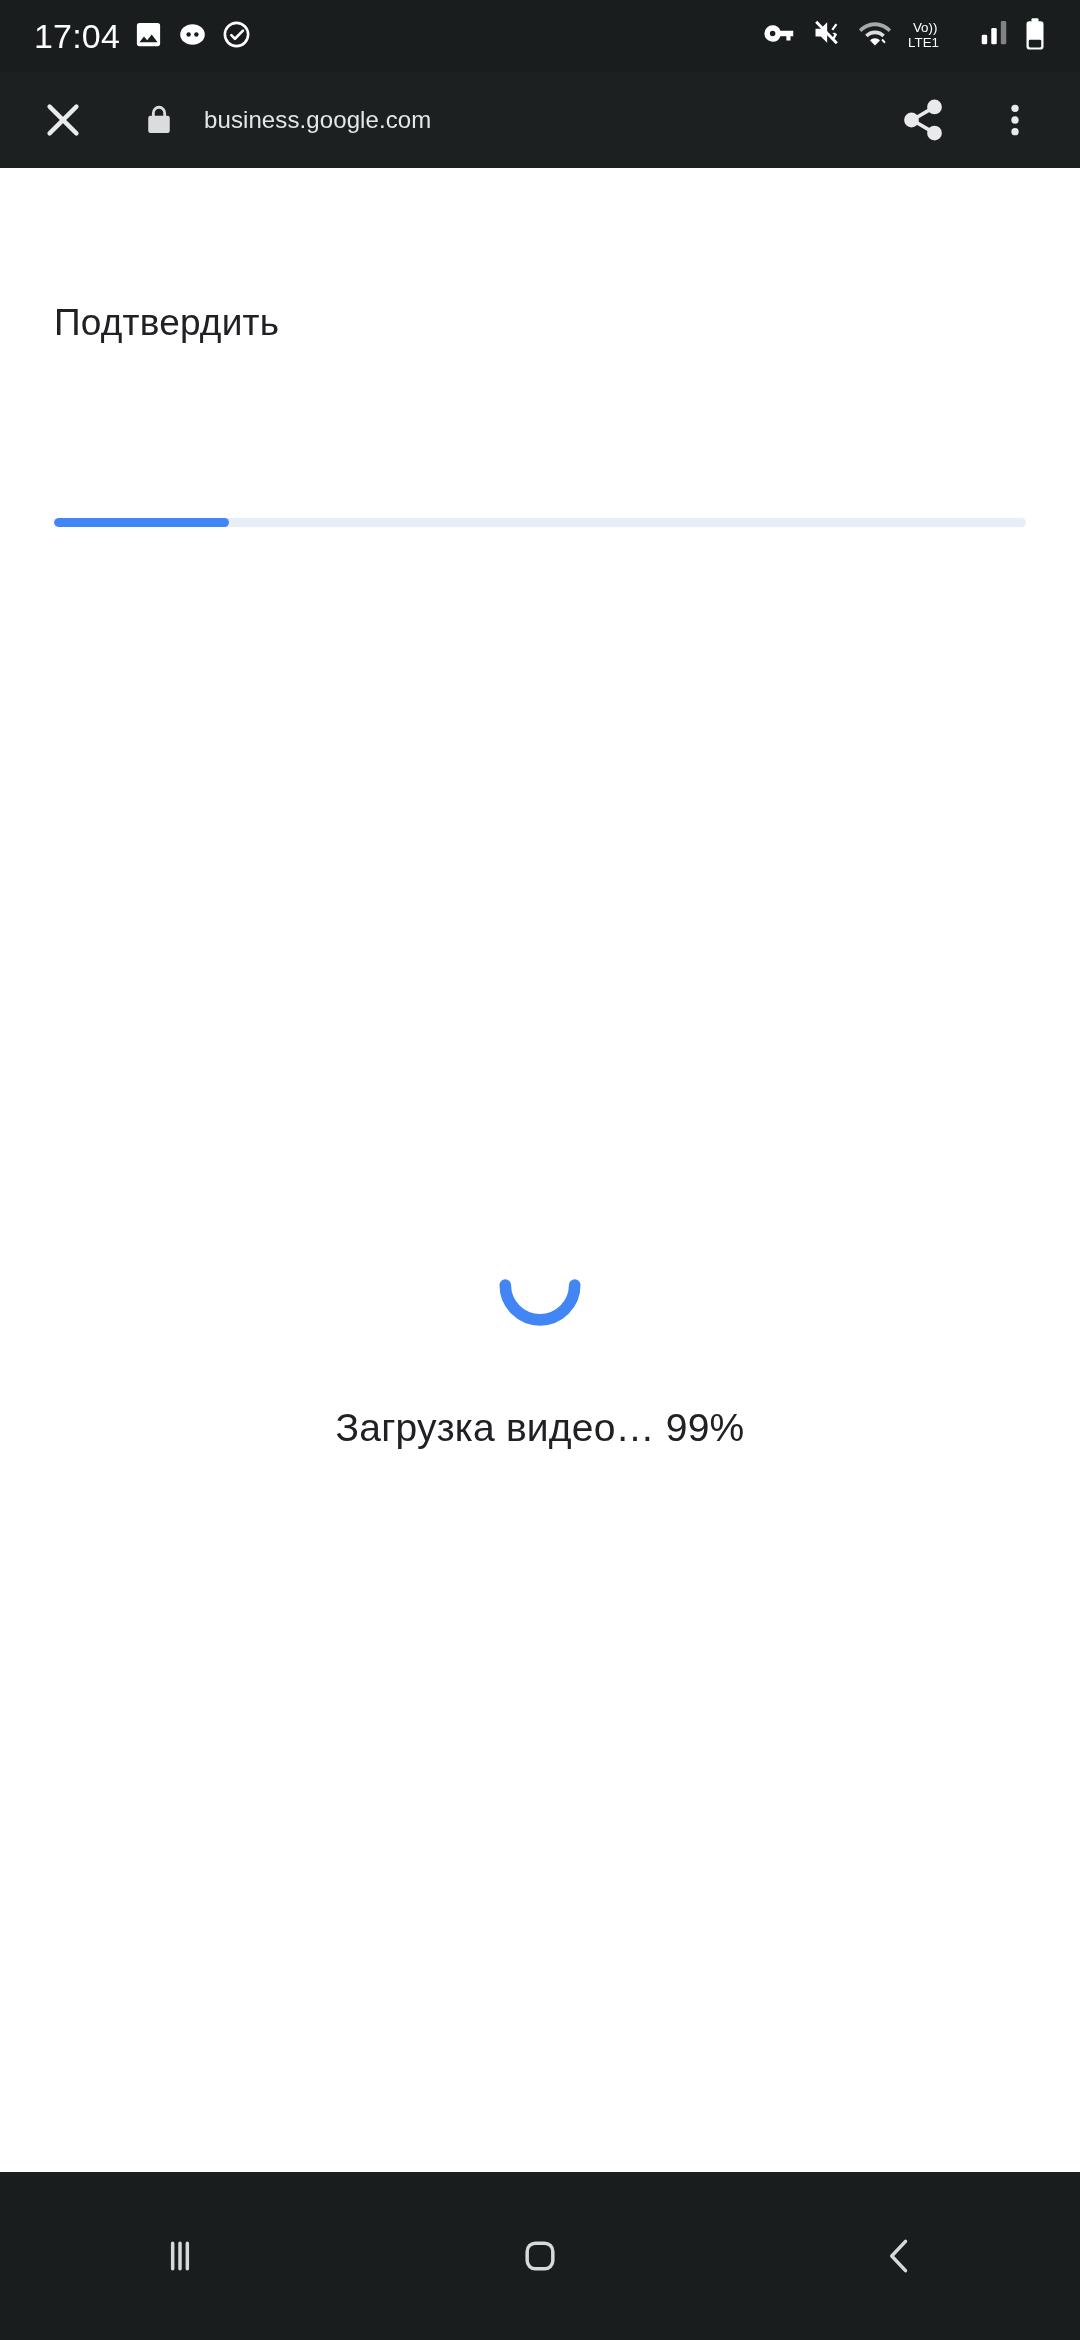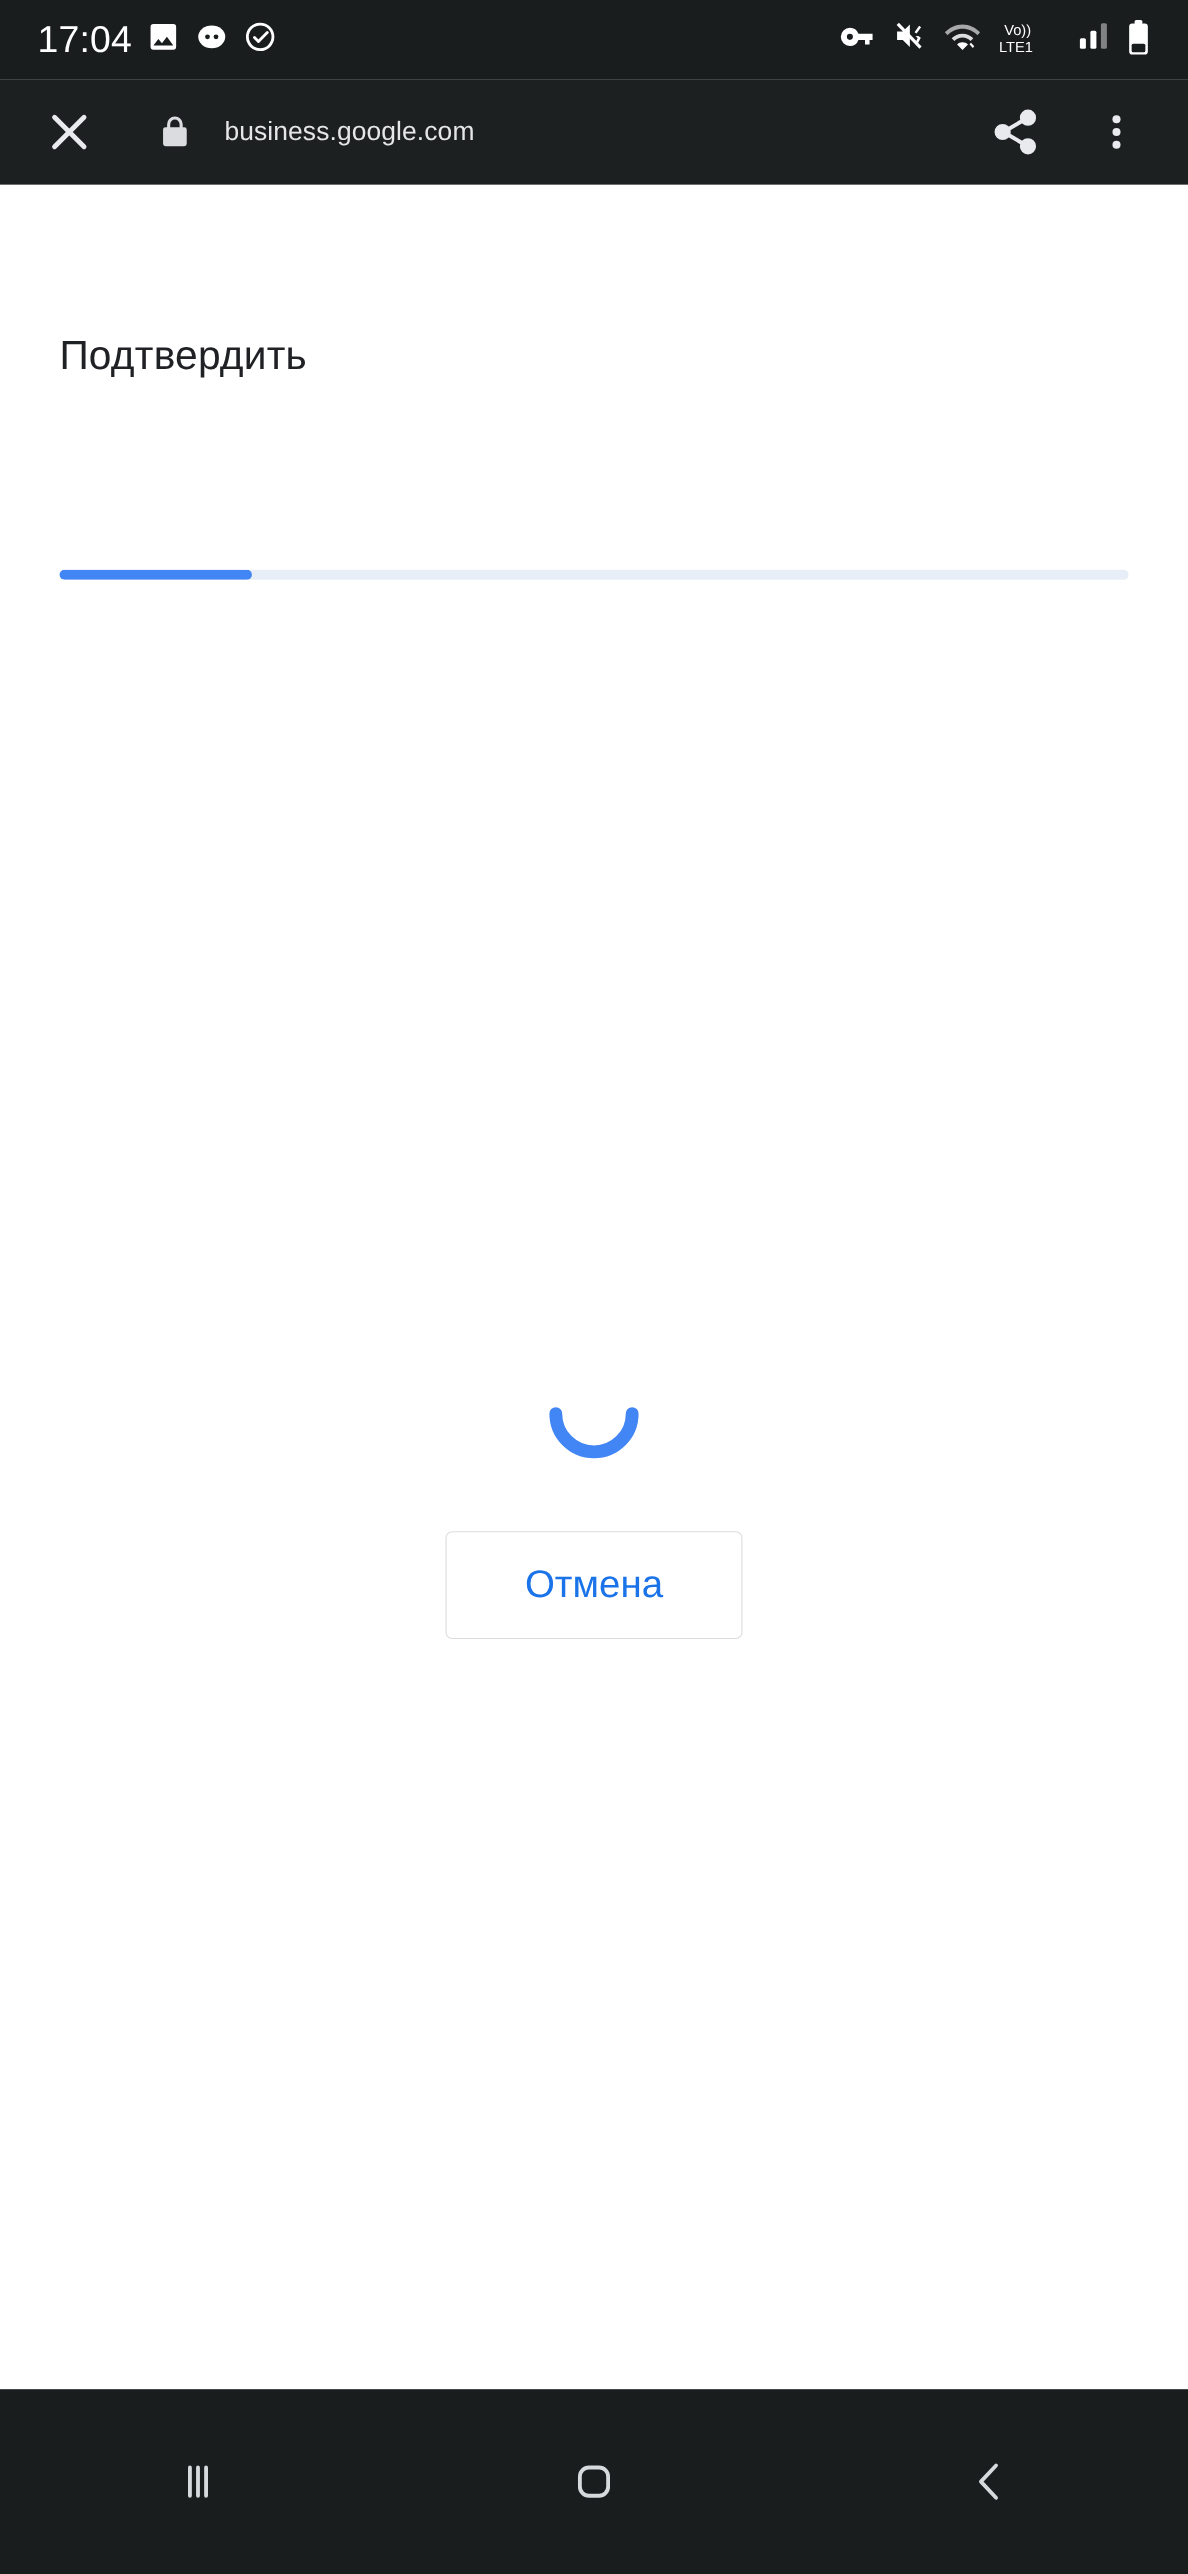--- a/index.html
+++ b/index.html
@@ -181,21 +181,21 @@
   <div class="progress-track" style="background: rgb(232, 238, 247);">
     <div class="progress-fill" id="progress-fill" style="width: 18%; background: rgb(66, 133, 244);"></div>
   </div>
 
   <div class="loader-block">
     <div class="spinner">
       <svg width="112" height="112" viewBox="0 0 50 50" fill="none">
         <path d="M9.5 25.5a15.5 15.5 0 0 0 31 0" stroke="#4285f4" stroke-width="5.2" stroke-linecap="round"></path>
       </svg>
     </div>
-    <button class="cancel-button">Отмена</button>
+    <div class="loading-text">Загрузка видео… 99%</div>
   </div>
 
 </div>
 
 <div class="nav-bar">
   <div class="nav-btn">
     <svg width="44" height="44" viewBox="0 0 24 24" fill="none" stroke="#d7dadc" stroke-width="1.9" stroke-linecap="round">
       <path d="M8 5v14M12 5v14M16 5v14"></path>
     </svg>
   </div>

